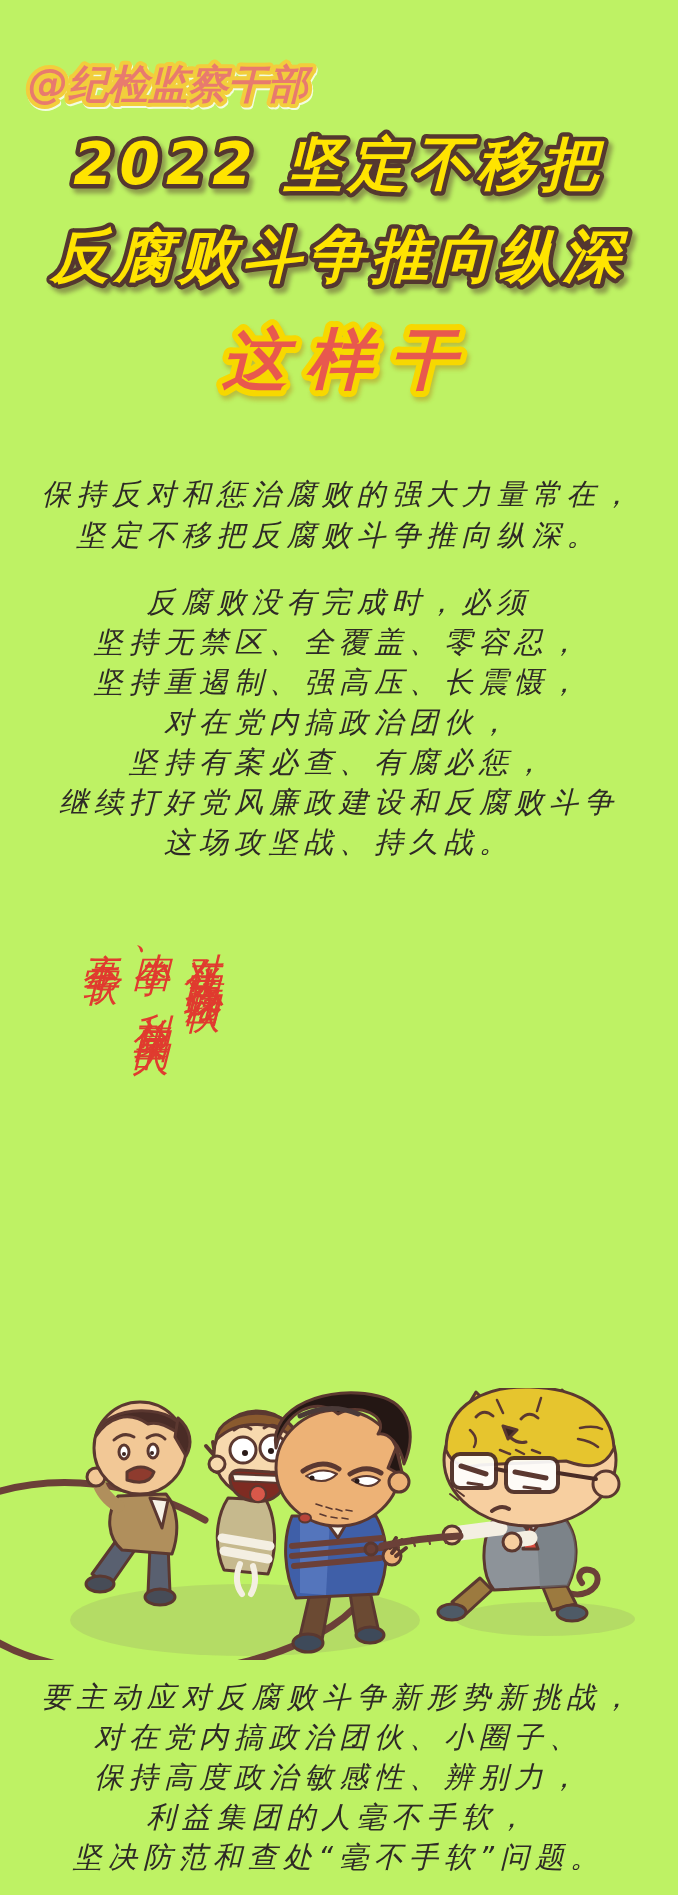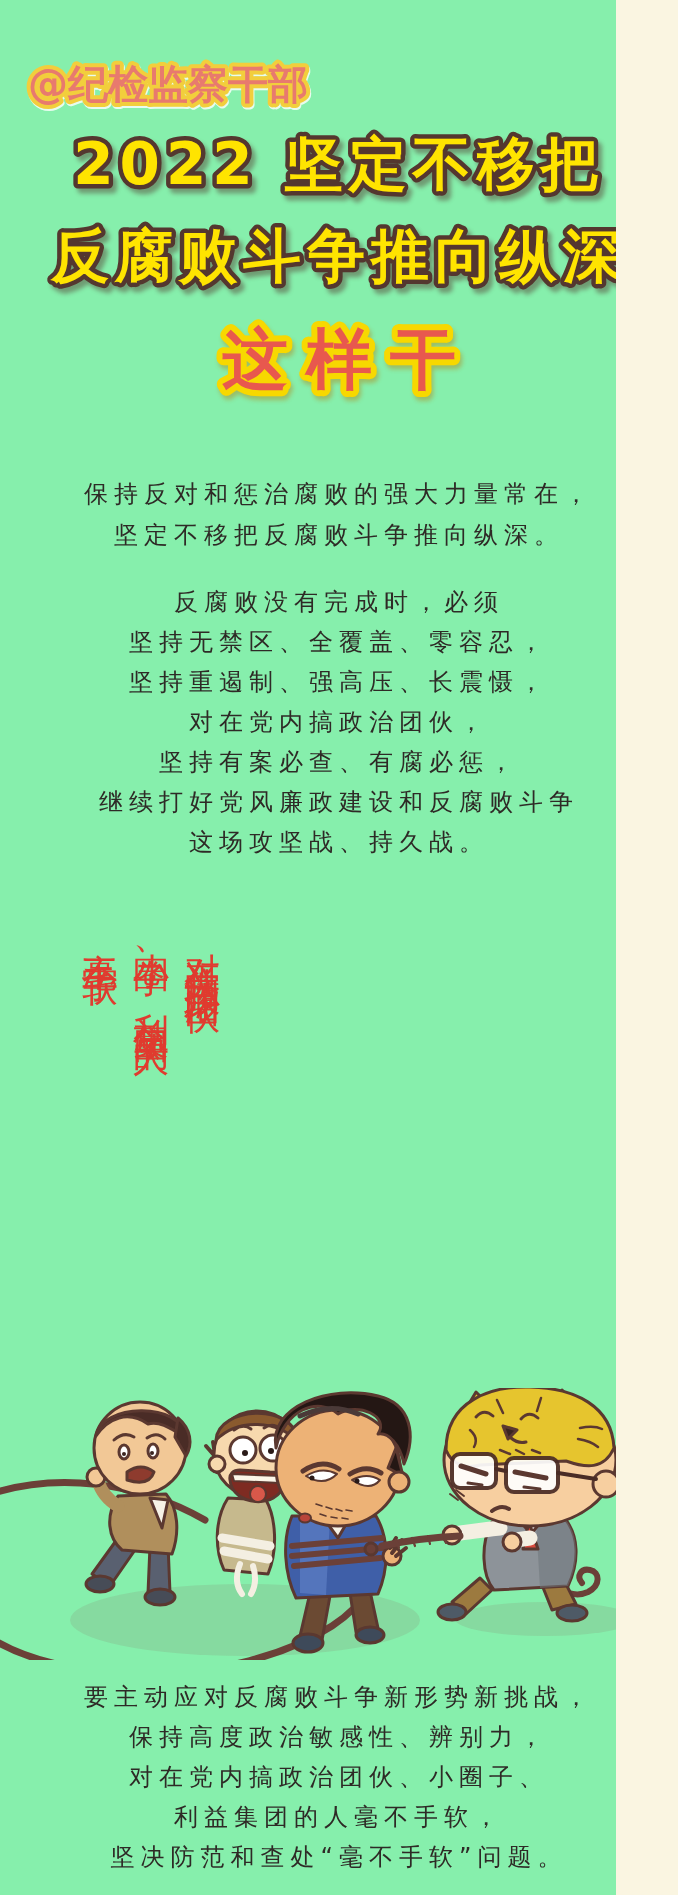--- a/index.html
+++ b/index.html
@@ -1,19 +1,20 @@
 <!DOCTYPE html>
 <html><head>
 <meta charset="utf-8">
 <style>
   html,body{margin:0;padding:0;background:#FAF5E1;}
   .poster{
-    position:relative;width:616px;height:1895px;overflow:hidden;
-    background:#86efac;
+    position:relative;width:678px;height:1895px;overflow:hidden;
+    background:#bef264;
     font-family:"DejaVu Sans","Liberation Sans",sans-serif;
+    font-style:italic;
   }
   svg text{font-family:"DejaVu Sans","Liberation Sans",sans-serif;}
 
   .handle-svg{position:absolute;left:18px;top:48px;}
   .handle-svg text{
     font-size:40px;font-weight:bold;
     fill:#E87A6E;stroke:#F2CE3C;stroke-width:8;
     paint-order:stroke;stroke-linejoin:round;
     filter:drop-shadow(1px 2px 0 rgba(255,255,255,.8));
   }
@@ -32,21 +33,21 @@
   .title-red{top:312px;}
   .title-red text{
     font-size:66px;letter-spacing:18px;
     fill:#E8584E;stroke:#F7D800;stroke-width:12;
     filter:drop-shadow(2px 4px 2px rgba(180,130,20,.45));
   }
 
   .para{
     position:absolute;left:0;width:678px;
     text-align:center;color:#2E2A26;
-    font-size:24px;letter-spacing:6px;line-height:40px;
+    font-size:29px;letter-spacing:6px;line-height:40px;
   }
   .para .ln{white-space:nowrap;}
   .intro{top:474px;line-height:41px;}
   .principles{top:582px;}
   .closing{top:1677px;text-align:center;}
 
   .vertical-slogan{
     position:absolute;left:86px;top:924px;height:420px;
     display:flex;flex-direction:row-reverse;gap:13px;
   }
@@ -222,19 +223,19 @@
 
       <g fill="none" stroke="#6B4038">
         <path d="M382 158 C410 152 436 149 460 148" stroke-width="7"></path>
         <path d="M396 152 l3 8 M412 150 l3 8 M428 148 l2 8 M444 147 l2 8" stroke-width="2.2"></path>
       </g>
     </g>
   </svg>
 
   <div class="para closing">
     <div class="ln">要主动应对反腐败斗争新形势新挑战，</div>
+    <div class="ln">对在党内搞政治团伙、小圈子、</div>
     <div class="ln">保持高度政治敏感性、辨别力，</div>
-    <div class="ln">对在党内搞政治团伙、小圈子、</div>
     <div class="ln">利益集团的人毫不手软，</div>
     <div class="ln">坚决防范和查处“毫不手软”问题。</div>
   </div>
 
 </div>
 
 </body></html>

